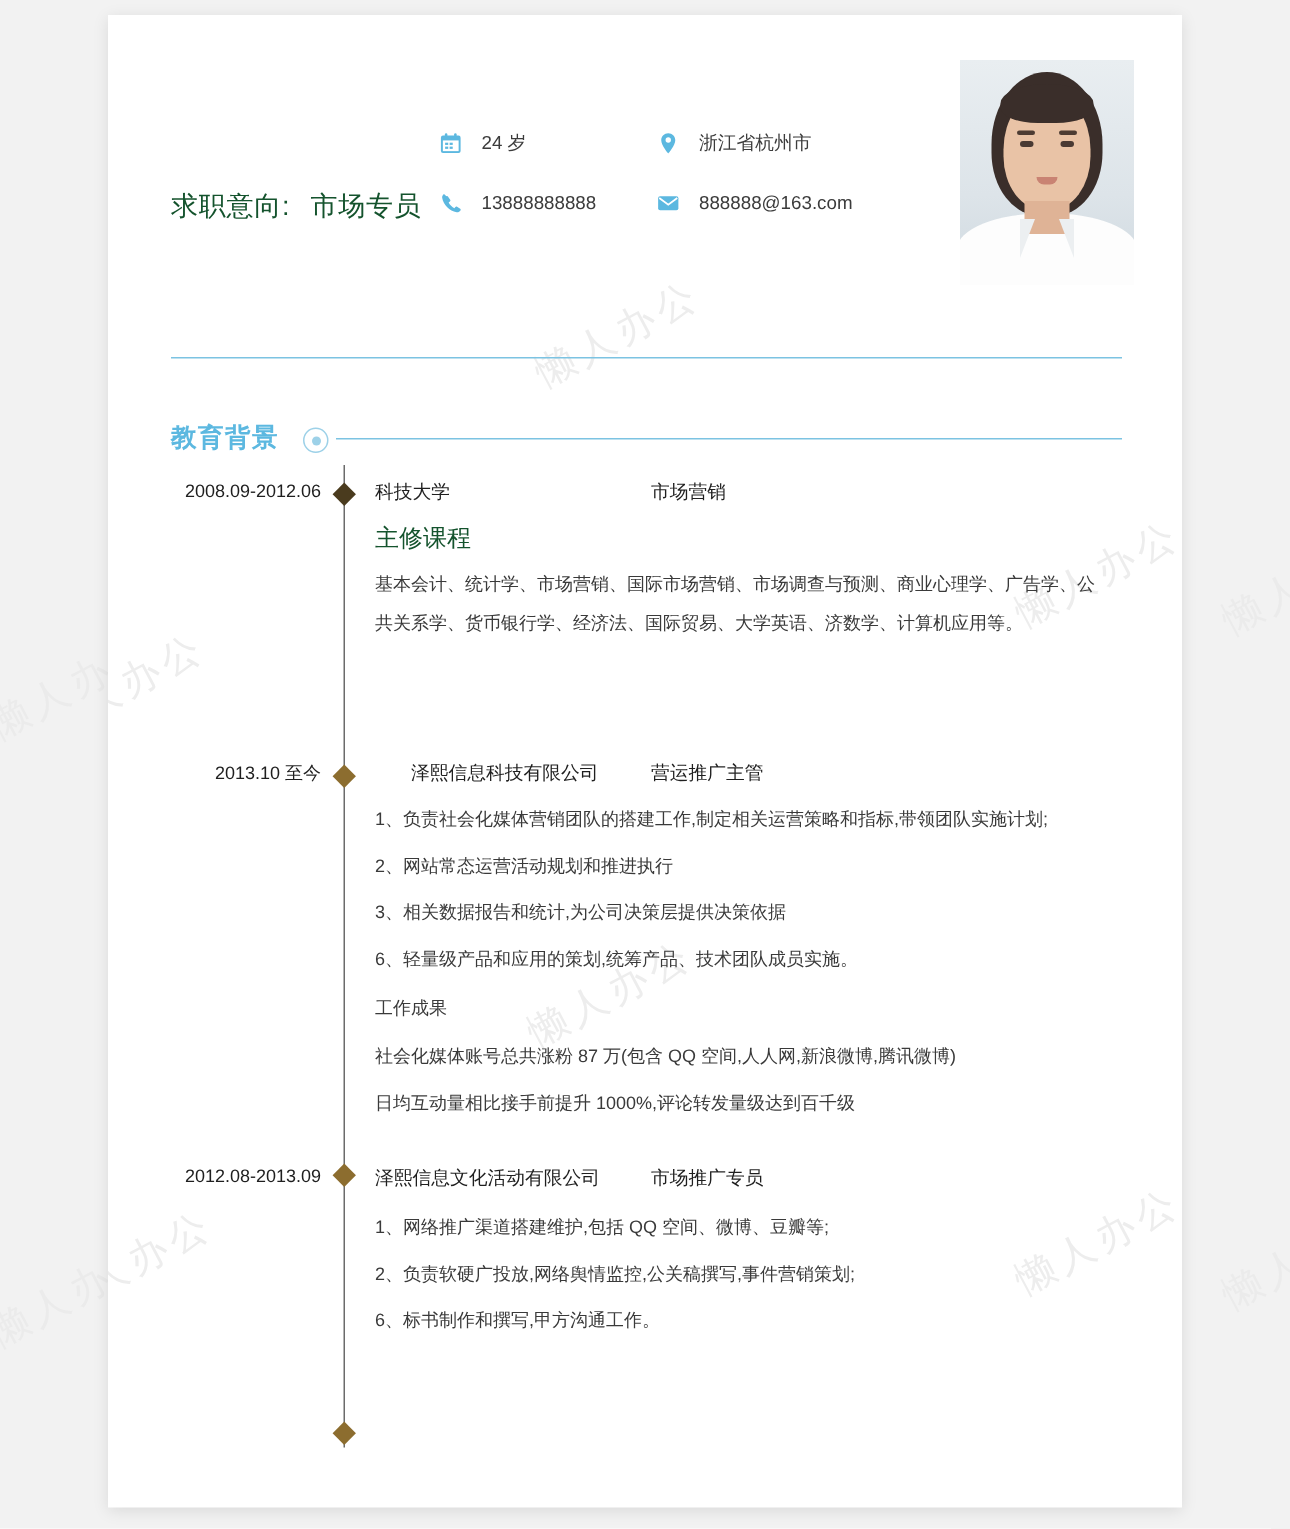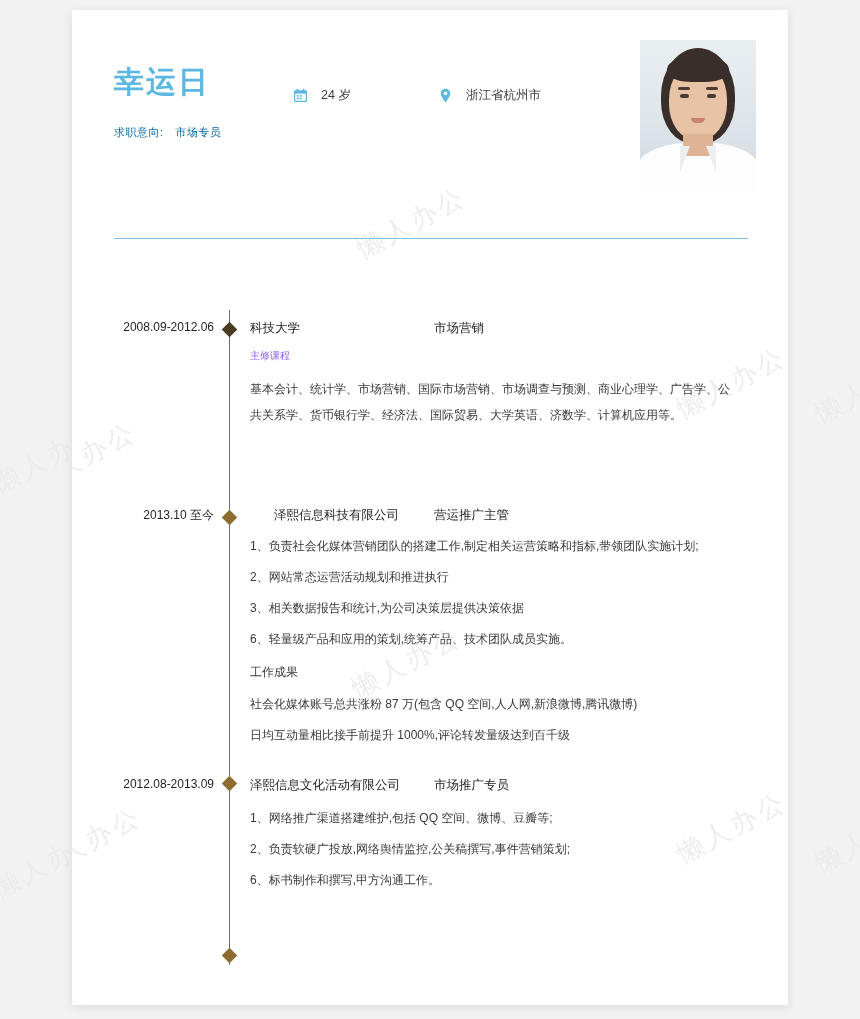--- a/index.html
+++ b/index.html
@@ -64,22 +64,22 @@
     top: 52px;
     font-size: 30px;
     font-weight: bold;
     color: #5cb8e0;
     letter-spacing: 2px;
   }
   .objective {
     position: absolute;
     left: 42px;
     top: 115px;
-    font-size: 11px;
-    color: #0369a1;
+    font-size: 18px;
+    color: #14532d;
     letter-spacing: .5px;
   }
   .contact {
     position: absolute;
     left: 219px;
     top: 76px;
     width: 360px;
   }
   .c-row {
     display: flex;
@@ -301,22 +301,22 @@
   }
   .entry-role {
     position: absolute;
     left: 362px;
     font-size: 12.5px;
     color: #1f1f1f;
   }
   .entry-sub {
     position: absolute;
     left: 178px;
-    font-size: 10px;
-    color: #8b5cf6;
+    font-size: 16px;
+    color: #14532d;
   }
   .entry-line {
     position: absolute;
     left: 178px;
     font-size: 12px;
     color: #3a3a3a;
     line-height: 24px;
     width: 500px;
   }
   .entry-para {
@@ -339,21 +339,20 @@
 <div class="page">
 
   <div class="wm a">懒人办公</div>
   <div class="wm b">懒人办公</div>
   <div class="wm c">懒人办公</div>
   <div class="wm d">懒人办公</div>
   <div class="wm e">懒人办公</div>
   <div class="wm f">懒人办公</div>
 
   <div class="header">
-    <div class="name">幸运日</div>
 
     <div class="objective">
       <span>求职意向:</span>
       <span style="margin-left:8px;">市场专员</span>
     </div>
 
     <div class="contact">
       <div class="c-row">
         <div class="c-cell one">
           <span class="c-ico">
@@ -373,20 +372,39 @@
         <div class="c-cell">
           <span class="c-ico">
             <svg width="15" height="15" viewBox="0 0 16 16">
                 <path d="M8 0.8c-2.8 0-5 2.2-5 5 0 3.7 5 9.4 5 9.4s5-5.7 5-9.4c0-2.8-2.2-5-5-5z" fill="#5cb8e0"></path>
                 <circle cx="8" cy="5.7" r="1.9" fill="#ffffff"></circle>
               </svg>
           </span>
           <span>浙江省杭州市</span>
         </div>
       </div>
+      <div class="c-row">
+        <div class="c-cell one">
+          <span class="c-ico">
+            <svg width="15" height="15" viewBox="0 0 16 16">
+                <path d="M3.2 1.4c-.9.7-1.5 1.6-1.3 2.7.4 2.6 1.9 5 3.6 6.7 1.7 1.7 4.1 3.2 6.7 3.6 1.1.2 2-.4 2.7-1.3.3-.4.2-.9-.2-1.2l-2.2-1.5c-.4-.3-.9-.2-1.2.2l-.7.9c-1.5-.7-3.4-2.6-4.1-4.1l.9-.7c.4-.3.5-.8.2-1.2L6.1 3.3c-.3-.4-.8-.5-1.2-.2z" fill="#5cb8e0"></path>
+              </svg>
+          </span>
+          <span>13888888888</span>
+        </div>
+        <div class="c-cell">
+          <span class="c-ico">
+            <svg width="15" height="15" viewBox="0 0 16 16">
+                <rect x="0.8" y="3" width="14.4" height="10" rx="1.4" fill="#5cb8e0"></rect>
+                <path d="M1.6 4.2 L8 9 L14.4 4.2" stroke="#ffffff" stroke-width="1.3" fill="none"></path>
+              </svg>
+          </span>
+          <span>888888@163.com</span>
+        </div>
+      </div>
     </div>
 
     <div class="photo">
       <div class="bg"></div>
       <div class="shirt"></div>
       <div class="hair"></div>
       <div class="face"></div>
       <div class="fringe"></div>
       <div class="brow l"></div>
       <div class="brow r"></div>
@@ -394,20 +412,25 @@
       <div class="eye r"></div>
       <div class="mouth"></div>
       <div class="neck"></div>
       <div class="collar-l"></div>
       <div class="collar-r"></div>
     </div>
   </div>
 
   <div class="divider"></div>
 
+  <div class="section-head" style="top:270px;">
+    <div class="section-title">教育背景</div>
+    <div class="section-circle"></div>
+    <div class="section-rule"></div>
+  </div>
 
 
   <div class="timeline">
     <div class="node" style="top:14px;"></div>
     <div class="node gold" style="top:202px;"></div>
     <div class="node gold" style="top:468px;"></div>
     <div class="node gold" style="top:640px;"></div>
   </div>
 
   <div>

